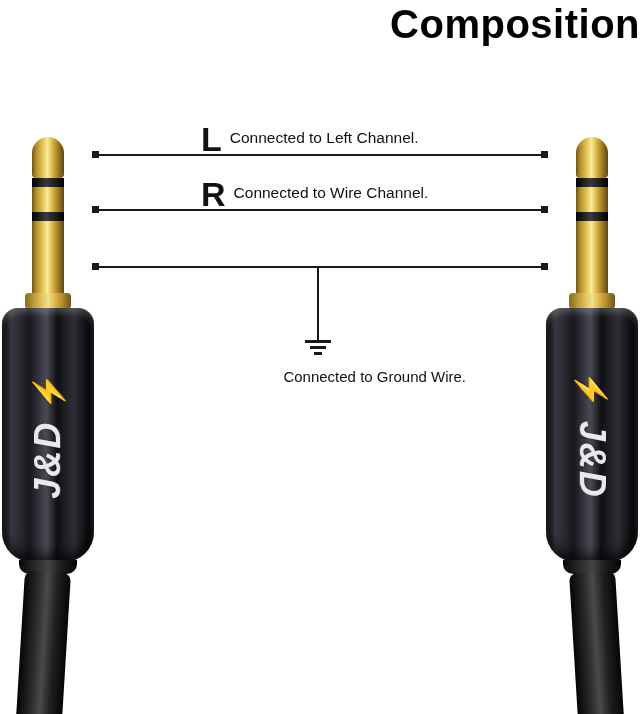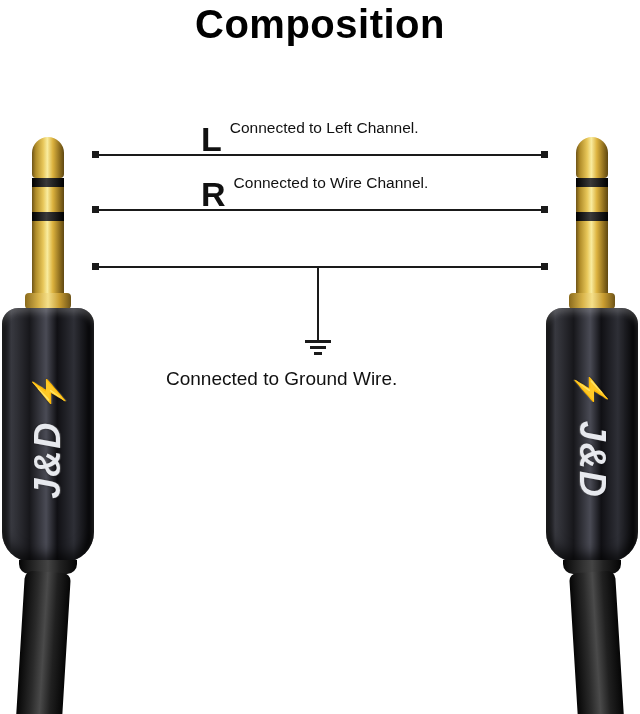--- a/index.html
+++ b/index.html
@@ -5,21 +5,21 @@
   html,body { margin:0; padding:0; background:#ffffff; }
   * { box-sizing:border-box; }
   .canvas {
     position:relative; width:640px; height:714px; margin:0 auto;
     background:#ffffff; overflow:hidden;
     font-family:"Liberation Sans", sans-serif; color:#111;
   }
 
   .title {
     position:absolute; top:2px; left:0; width:100%;
-    text-align:center; font-size:40px; font-weight:bold;
+    text-align:right; font-size:40px; font-weight:bold;
     letter-spacing:0.5px; color:#000;
   }
 
   
   .connector { position:absolute; top:137px; width:92px; height:577px; }
   .connector.left  { left:2px; }
   .connector.right { left:546px; }
   .connector > div { position:absolute; }
 
   .gold {
@@ -70,30 +70,30 @@
   .h-line { position:absolute; left:99px; width:442px; height:2px; background:#1a1a1a; }
   .line-l { top:154px; }
   .line-r { top:209px; }
   .line-g { top:266px; }
   .sq { position:absolute; width:7px; height:7px; background:#1a1a1a; }
 
   .ann { position:absolute; left:201px; display:flex; align-items:flex-end; gap:8px; }
   .ann-l { bottom:560px; }
   .ann-r { bottom:505px; }
   .ann .big   { font-size:34px; font-weight:bold; line-height:0.82; }
-  .ann .small { font-size:15.5px; line-height:1.05; padding-bottom:18px; }
+  .ann .small { font-size:15.5px; line-height:1.05; padding-bottom:8px; }
 
   .ground-stem { position:absolute; left:317px; top:266px; width:2px; height:74px; background:#1a1a1a; }
   .gbar { position:absolute; height:3px; background:#1a1a1a; }
   .gbar-1 { left:305px; top:340px; width:26px; }
   .gbar-2 { left:310px; top:346px; width:16px; }
   .gbar-3 { left:314px; top:352px; width:8px; }
   .ground-text {
     position:absolute; left:166px; top:368px; width:300px;
-    text-align:left; font-size:19px;
+    text-align:right; font-size:15px;
   }
 </style>
 </head>
 <body>
 
 <div class="canvas">
 
   <div class="title">Composition</div>
 
   <div class="connector left">

